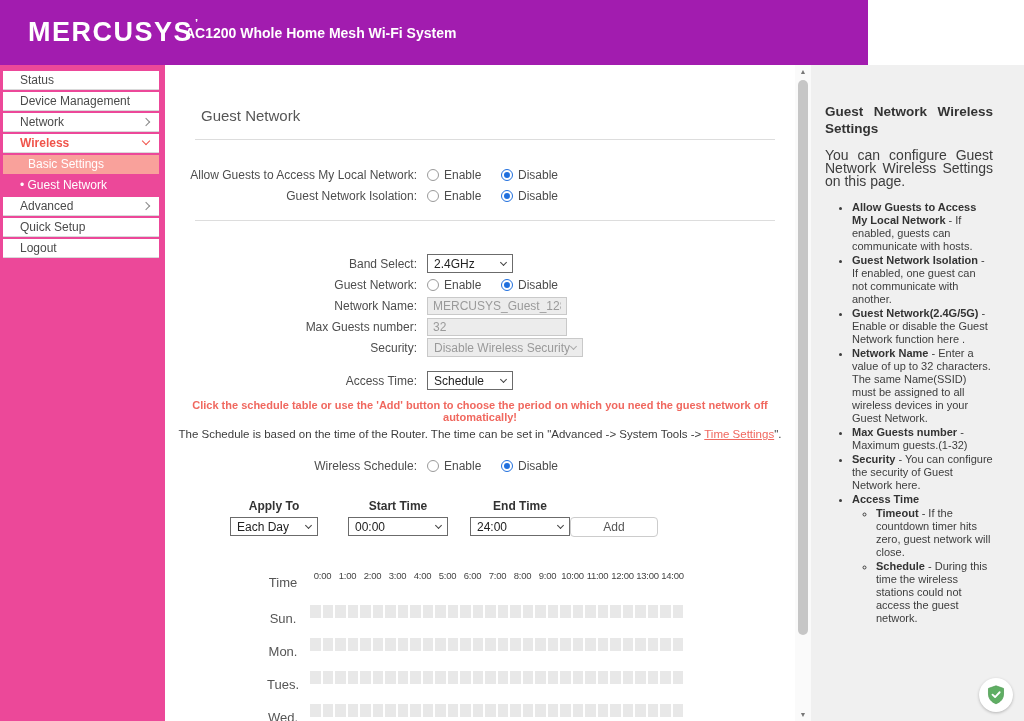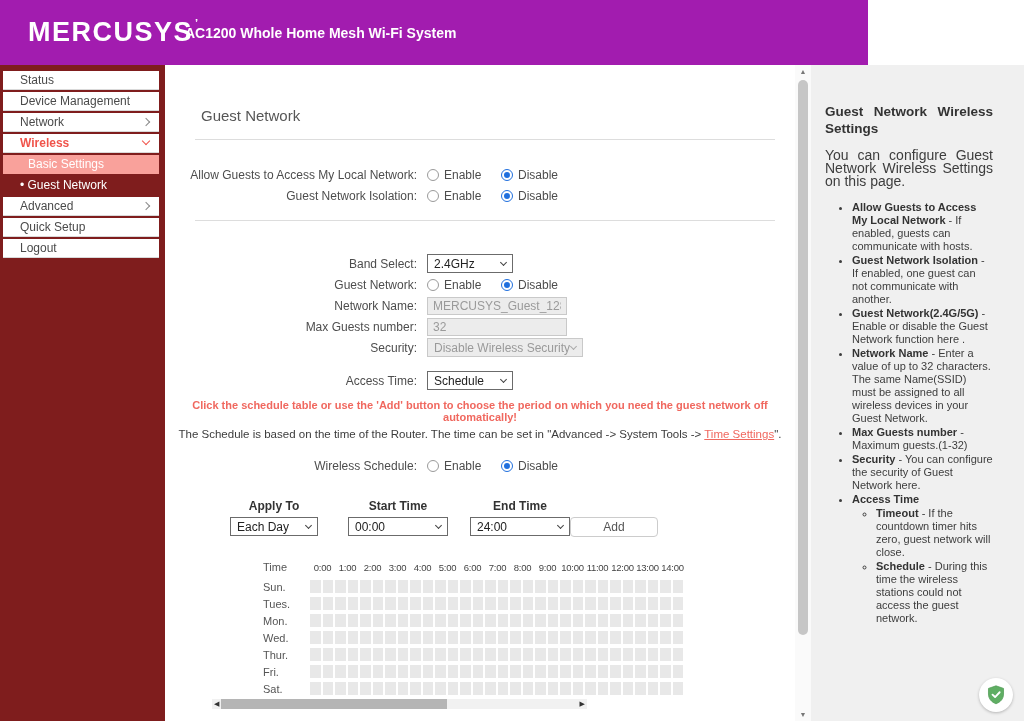--- a/index.html
+++ b/index.html
@@ -5,21 +5,21 @@
   * { margin:0; padding:0; box-sizing:border-box; }
   html,body { width:1024px; height:721px; overflow:hidden; font-family:"Liberation Sans", sans-serif; background:#fff; position:relative; }
 
   
   .header { position:absolute; top:0; left:0; width:868px; height:65px; background:#a21caf; z-index:5; }
   .logo { position:absolute; left:28px; top:17px; font-size:27px; font-weight:bold; color:#fff; letter-spacing:1.5px; }
   .logo-mark { font-size:11px; vertical-align:top; margin-left:2px; }
   .app-title { position:absolute; left:185px; top:25px; font-size:14px; font-weight:bold; color:#fff; }
 
   
-  .sidebar { position:absolute; top:65px; left:0; width:165px; height:656px; background:#7f1d1d; padding-top:6px; }
+  .sidebar { position:absolute; top:65px; left:0; width:165px; height:656px; background:#ec4899; padding-top:6px; }
   .menu-item { height:19px; line-height:18px; background:#fff; margin:0 6px 2px 3px; padding-left:17px; font-size:12px; color:#4a4a4a; border-bottom:1px solid #d9d9d9; position:relative; cursor:pointer; }
   .menu-item .chev { position:absolute; right:10px; top:6px; }
   .chev { display:inline-block; width:6px; height:6px; border-right:1.4px solid #8a8a8a; border-bottom:1.4px solid #8a8a8a; }
   .chev.right { transform:rotate(-45deg); }
   .chev.down  { transform:rotate(45deg); top:4px; }
   .menu-item.active { color:#f0544b; font-weight:bold; }
   .menu-item.active .chev { border-color:#f0544b; }
   .menu-item.sub { background:#f9a19b; color:#fff; padding-left:25px; border-bottom:none; }
   .menu-item.sub.selected { background:transparent; padding-left:17px; }
 
@@ -50,21 +50,21 @@
   .apply-wrap { position:relative; margin:24px 0 0 65px; height:38px; }
   .ap-col { position:absolute; top:0; }
   .ap-label { font-size:12px; font-weight:bold; color:#333; text-align:center; margin-bottom:4px; }
   .c1 { left:0; width:88px; } .c2 { left:118px; width:100px; } .c3 { left:240px; width:100px; }
   .add-btn { position:absolute; left:340px; top:18px; width:88px; height:20px; background:#fff; border:1px solid #ccc; border-radius:4px; font-size:12px; color:#555; cursor:pointer; font-family:"Liberation Sans", sans-serif; }
 
   
   .sch-wrap { margin:24px 0 0 98px; }
   .sch-row { display:flex; align-items:center; margin-bottom:4px; }
   .sch-row.hdr { margin-bottom:7px; }
-  .sch-corner, .sch-day { width:47px; text-align:left; padding-right:7px; font-size:11px; color:#555; flex:none; }
+  .sch-corner, .sch-day { width:47px; text-align:center; padding-right:7px; font-size:13px; color:#555; flex:none;margin-top:14px; }
   .sch-time { width:25px; font-size:9.5px; color:#444; text-align:center; flex:none; white-space:nowrap; letter-spacing:-0.3px; }
   .sch-col { display:flex; width:23px; margin-right:2px; flex:none; }
   .sch-cell { width:10.5px; height:13px; background:#e8e8e8; margin-right:2px; cursor:pointer; }
   .sch-cell:last-child { margin-right:0; }
   .hscroll { position:relative; margin-left:47px; width:375px; height:10px; background:#f1f1f1; margin-top:1px; }
   .hs-thumb { position:absolute; left:9px; top:0; width:226px; height:10px; background:#b5b5b5; cursor:pointer; }
   .hs-arrow { position:absolute; top:0; font-size:7px; color:#333; line-height:10px; cursor:pointer; }
   .hs-arrow.l { left:2px; } .hs-arrow.r { right:2px; }
 
   .clear-btn { margin:15px 0 0 68px; width:103px; height:19px; background:#fff; border:1px solid #ccc; border-radius:4px; font-size:11.5px; color:#555; cursor:pointer; font-family:"Liberation Sans", sans-serif; }
@@ -303,84 +303,84 @@
         <div class="sch-col">
           <div class="sch-cell"></div>
           <div class="sch-cell"></div>
         </div>
         <div class="sch-col">
           <div class="sch-cell"></div>
           <div class="sch-cell"></div>
         </div>
       </div>
       <div class="sch-row">
+        <div class="sch-day">Mon.</div>
+        <div class="sch-col">
+          <div class="sch-cell"></div>
+          <div class="sch-cell"></div>
+        </div>
+        <div class="sch-col">
+          <div class="sch-cell"></div>
+          <div class="sch-cell"></div>
+        </div>
+        <div class="sch-col">
+          <div class="sch-cell"></div>
+          <div class="sch-cell"></div>
+        </div>
+        <div class="sch-col">
+          <div class="sch-cell"></div>
+          <div class="sch-cell"></div>
+        </div>
+        <div class="sch-col">
+          <div class="sch-cell"></div>
+          <div class="sch-cell"></div>
+        </div>
+        <div class="sch-col">
+          <div class="sch-cell"></div>
+          <div class="sch-cell"></div>
+        </div>
+        <div class="sch-col">
+          <div class="sch-cell"></div>
+          <div class="sch-cell"></div>
+        </div>
+        <div class="sch-col">
+          <div class="sch-cell"></div>
+          <div class="sch-cell"></div>
+        </div>
+        <div class="sch-col">
+          <div class="sch-cell"></div>
+          <div class="sch-cell"></div>
+        </div>
+        <div class="sch-col">
+          <div class="sch-cell"></div>
+          <div class="sch-cell"></div>
+        </div>
+        <div class="sch-col">
+          <div class="sch-cell"></div>
+          <div class="sch-cell"></div>
+        </div>
+        <div class="sch-col">
+          <div class="sch-cell"></div>
+          <div class="sch-cell"></div>
+        </div>
+        <div class="sch-col">
+          <div class="sch-cell"></div>
+          <div class="sch-cell"></div>
+        </div>
+        <div class="sch-col">
+          <div class="sch-cell"></div>
+          <div class="sch-cell"></div>
+        </div>
+        <div class="sch-col">
+          <div class="sch-cell"></div>
+          <div class="sch-cell"></div>
+        </div>
+      </div>
+      <div class="sch-row">
         <div class="sch-day">Tues.</div>
-        <div class="sch-col">
-          <div class="sch-cell"></div>
-          <div class="sch-cell"></div>
-        </div>
-        <div class="sch-col">
-          <div class="sch-cell"></div>
-          <div class="sch-cell"></div>
-        </div>
-        <div class="sch-col">
-          <div class="sch-cell"></div>
-          <div class="sch-cell"></div>
-        </div>
-        <div class="sch-col">
-          <div class="sch-cell"></div>
-          <div class="sch-cell"></div>
-        </div>
-        <div class="sch-col">
-          <div class="sch-cell"></div>
-          <div class="sch-cell"></div>
-        </div>
-        <div class="sch-col">
-          <div class="sch-cell"></div>
-          <div class="sch-cell"></div>
-        </div>
-        <div class="sch-col">
-          <div class="sch-cell"></div>
-          <div class="sch-cell"></div>
-        </div>
-        <div class="sch-col">
-          <div class="sch-cell"></div>
-          <div class="sch-cell"></div>
-        </div>
-        <div class="sch-col">
-          <div class="sch-cell"></div>
-          <div class="sch-cell"></div>
-        </div>
-        <div class="sch-col">
-          <div class="sch-cell"></div>
-          <div class="sch-cell"></div>
-        </div>
-        <div class="sch-col">
-          <div class="sch-cell"></div>
-          <div class="sch-cell"></div>
-        </div>
-        <div class="sch-col">
-          <div class="sch-cell"></div>
-          <div class="sch-cell"></div>
-        </div>
-        <div class="sch-col">
-          <div class="sch-cell"></div>
-          <div class="sch-cell"></div>
-        </div>
-        <div class="sch-col">
-          <div class="sch-cell"></div>
-          <div class="sch-cell"></div>
-        </div>
-        <div class="sch-col">
-          <div class="sch-cell"></div>
-          <div class="sch-cell"></div>
-        </div>
-      </div>
-      <div class="sch-row">
-        <div class="sch-day">Mon.</div>
         <div class="sch-col">
           <div class="sch-cell"></div>
           <div class="sch-cell"></div>
         </div>
         <div class="sch-col">
           <div class="sch-cell"></div>
           <div class="sch-cell"></div>
         </div>
         <div class="sch-col">
           <div class="sch-cell"></div>

